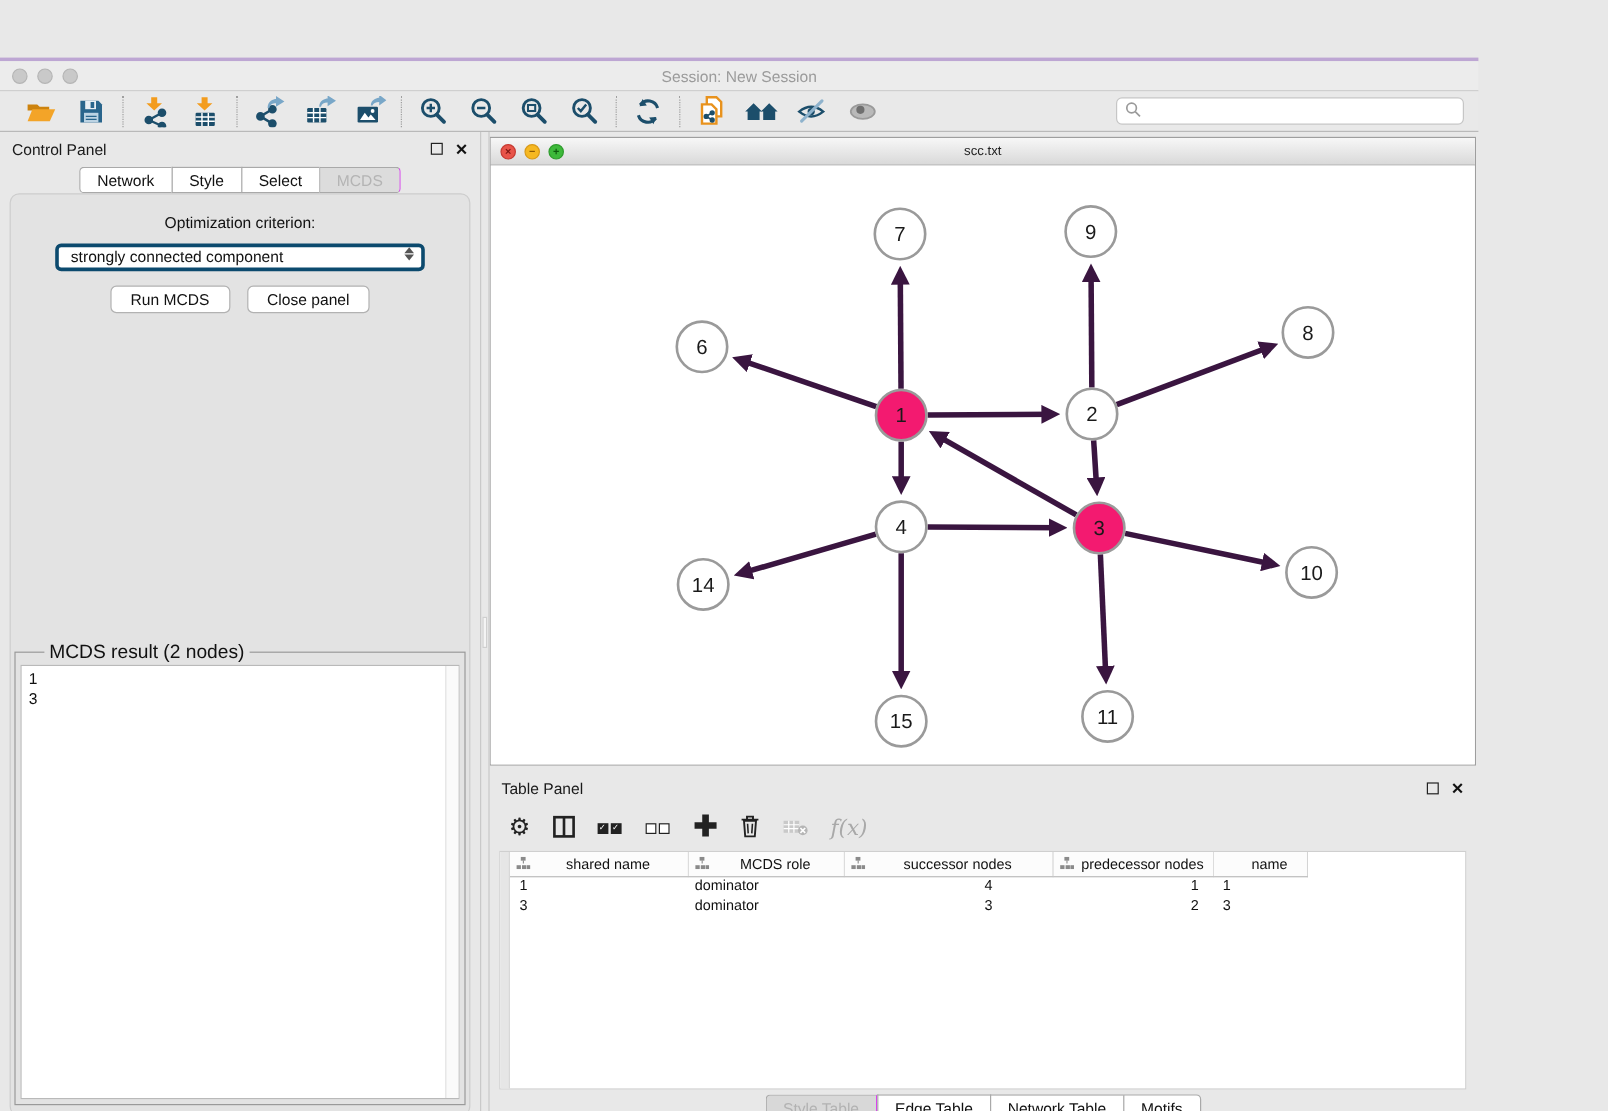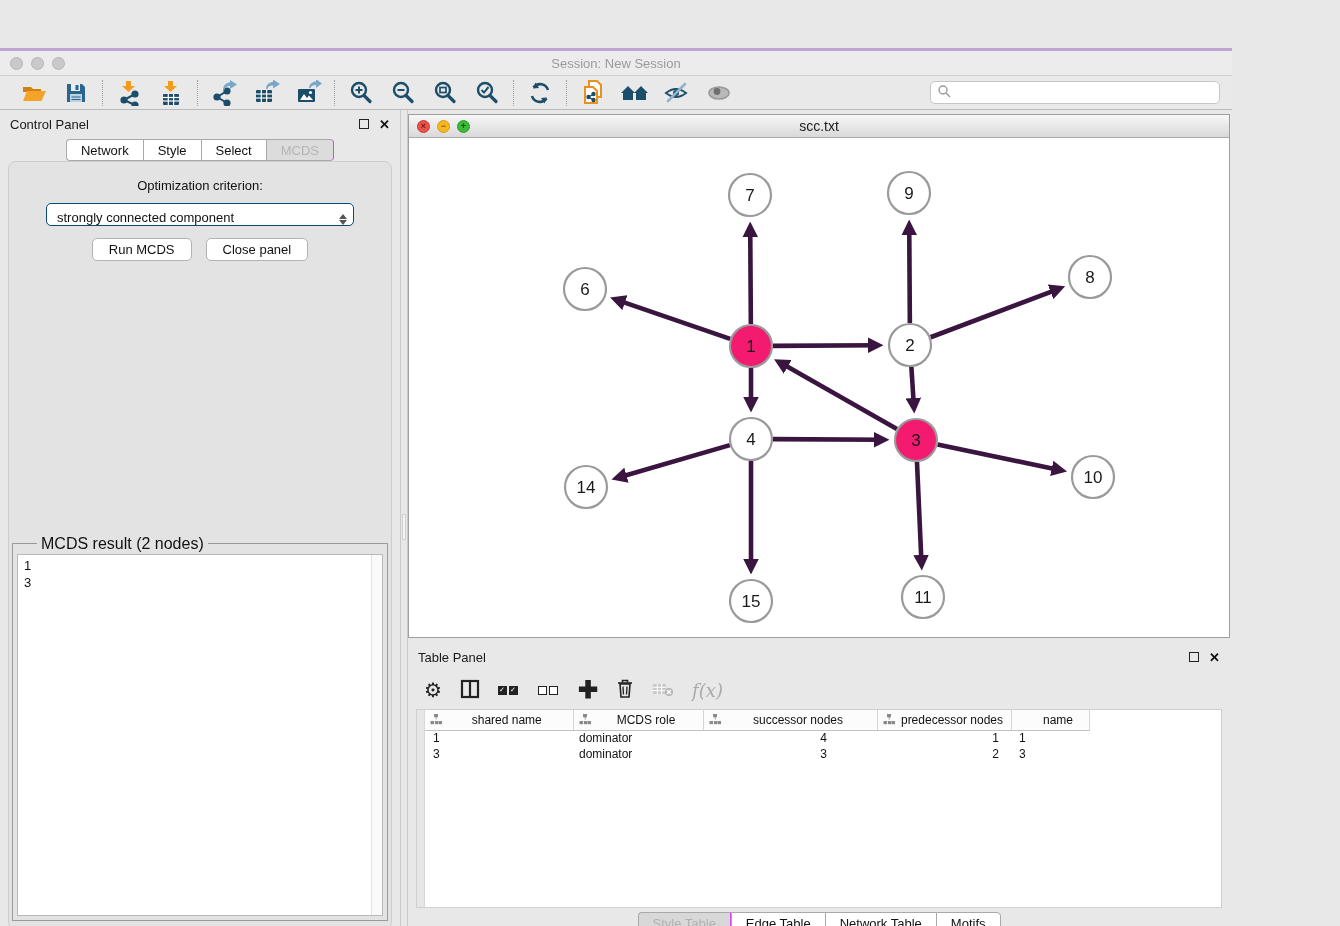--- a/index.html
+++ b/index.html
@@ -35,21 +35,21 @@
   .ph-icons { margin-left:auto; display:flex; gap:10px; align-items:center; }
   .ph-float { width:10px; height:10px; border:1.5px solid #222; display:inline-block; }
   .ph-close { font-size:13px; font-weight:bold; color:#111; line-height:1; }
   .cp-tabs { display:flex; justify-content:center; align-items:flex-end; height:23px; }
   .tab-seg { height:22px; padding:0 14px; background:#fff; border:1px solid #a9a9a9; border-right:none; display:flex; align-items:center; font-size:13px; color:#111; }
   .tab-seg:first-child { border-radius:4px 0 0 4px; }
   .tab-seg.tab-last { border-right:1px solid #a9a9a9; }
   .tab-seg.tab-active { background:#dcdcdc; color:#b4b4b4; border-radius:0 4px 4px 0; border-right:1px solid #d946ef; }
   .cp-body { flex:1; margin:0 8px 8px 8px; background:#e3e3e3; border:1px solid #cdcdcd; border-radius:8px; display:flex; flex-direction:column; align-items:center; padding-top:16px; min-height:0; }
   .opt-label { font-size:13px; margin-bottom:10px; }
-  .mac-select { width:308px; height:23px; background:#fff; border:1px solid #0c4a6e; border-radius:5px; display:flex; align-items:flex-end; padding:0 4px 0 10px; font-size:13px; }
+  .mac-select { width:308px; height:23px; background:#fff; border:3px solid #0c4a6e; border-radius:5px; display:flex; align-items:flex-start; padding:0 4px 0 10px; font-size:13px; }
   .mac-select .sel-arrows { margin-left:auto; display:flex; flex-direction:column; gap:1px; padding-right:2px; }
   .mac-select .sel-arrows span { width:0; height:0; border-left:4px solid transparent; border-right:4px solid transparent; }
   .arrow-up { border-bottom:5px solid #555; }
   .arrow-down { border-top:5px solid #555; }
   .btn-row { display:flex; gap:14px; margin-top:12px; }
   .mac-btn { height:23px; padding:0 16px; background:#fff; border:1px solid #b2b2b2; border-radius:5px; font-size:13px; font-family:Liberation Sans, sans-serif; color:#111; display:flex; align-items:center; }
   .result-group { margin-top:auto; width:376px; height:378px; border:1px solid #9a9a9a; position:relative; margin-bottom:8px; background:transparent; }
   .result-legend { position:absolute; top:-9px; left:24px; background:#e3e3e3; padding:0 4px; font-size:16px; }
   .result-area { position:absolute; left:4px; right:4px; top:10px; bottom:4px; background:#fff; border:1px solid #b9b9b9; display:flex; }
   .result-text { flex:1; padding:2px 0 0 6px; font-size:13px; line-height:17px; color:#111; }
@@ -61,21 +61,21 @@
 
   
   .right-col { flex:1; display:flex; flex-direction:column; padding:4px 2px 0 0; min-width:0; }
   .net-window { height:524px; border:1px solid #9e9e9e; display:flex; flex-direction:column; background:#fff; }
   .net-titlebar { height:23px; background:linear-gradient(#f7f7f7,#d9d9d9); border-bottom:1px solid #aaa; position:relative; display:flex; align-items:center; }
   .net-traffic { position:absolute; left:8px; display:flex; gap:7px; }
   .ntl { width:13px; height:13px; border-radius:50%; font-size:9px; font-weight:bold; display:flex; align-items:center; justify-content:center; }
   .ntl.red { background:#e8544a; border:1px solid #c63b33; color:#7e1510; }
   .ntl.yellow { background:#f6b822; border:1px solid #d99a18; color:#8d5a05; }
   .ntl.green { background:#3db93a; border:1px solid #2f9c2d; color:#0d5c0c; }
-  .net-title { flex:1; text-align:center; font-size:14px; color:#222; }
+  .net-title { flex:1; text-align:center; font-size:11px; color:#222; }
   .net-canvas { flex:1; background:#fff; position:relative; overflow:hidden; }
 
   
   .table-panel { flex:1; margin-top:5px; display:flex; flex-direction:column; background:#e8e8e8; min-height:0; }
   .tp-toolbar { height:38px; display:flex; align-items:center; gap:18px; padding:0 16px; }
   .tp-icon { display:flex; align-items:center; justify-content:center; height:26px; color:#222; }
   .tp-icon.disabled { color:#b3b3b3; }
   .gear-glyph { font-size:20px; line-height:1; }
   .fx-glyph { font-family:"DejaVu Serif", serif; font-style:italic; font-size:18px; color:#a9a9a9; }
   .plus-glyph { font-size:24px; font-weight:bold; line-height:1; }

